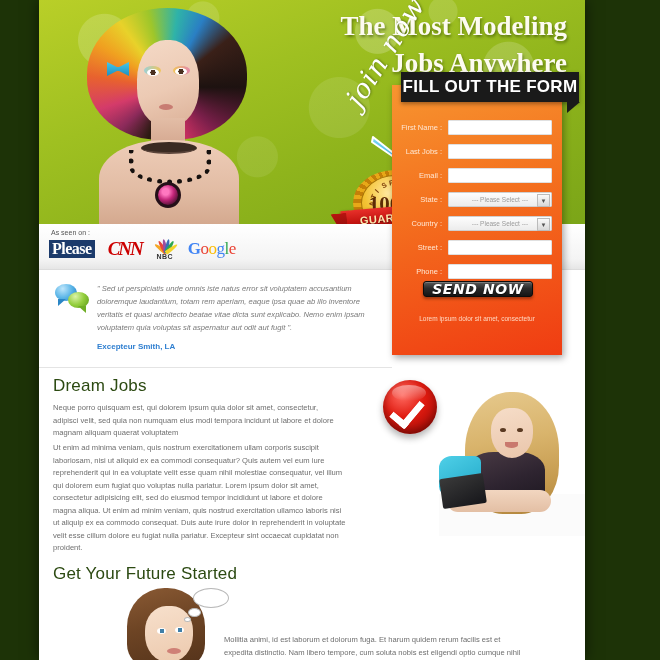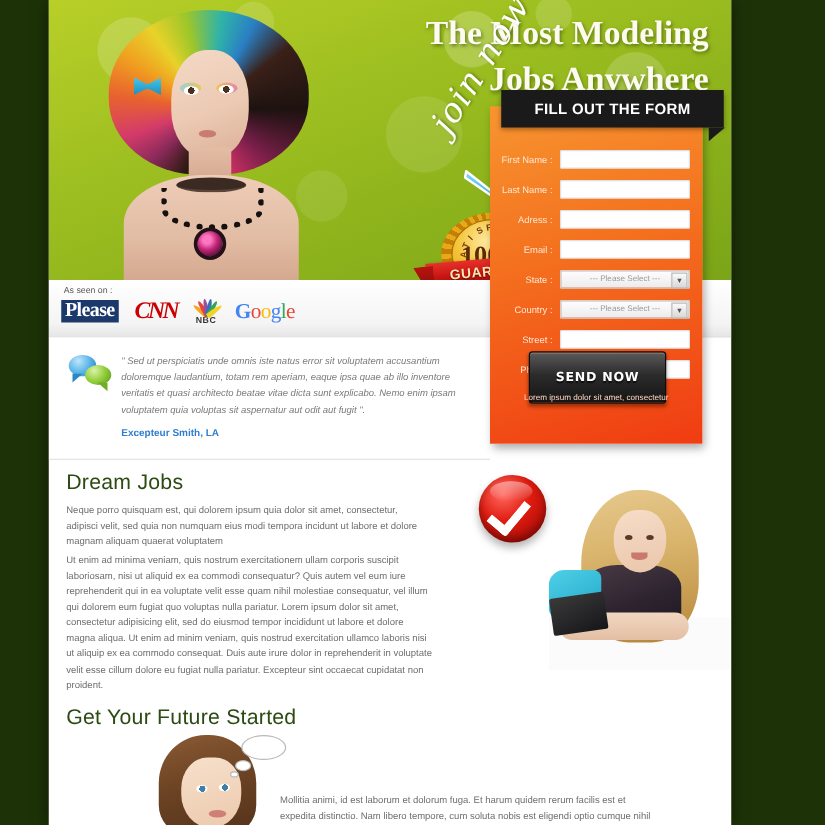--- a/index.html
+++ b/index.html
@@ -143,21 +143,21 @@
   .form-panel {
     position: absolute; left: 353px; top: 85px; width: 170px; height: 270px;
     background: linear-gradient(165deg, #f79530 0%, #f4721f 40%, #f03c12 100%);
     box-shadow: 2px 3px 7px rgba(0,0,0,.35);
     z-index: 6;
   }
   .form-head {
     position: absolute; left: 9px; top: -13px; width: 178px; height: 30px;
     background: #1a1a1a; color: #fff;
     display:flex; align-items:center; justify-content:center;
-    font-size: 12px; font-weight: bold; letter-spacing: .3px;
+    font-size: 17px; font-weight: bold; letter-spacing: .3px;
     box-shadow: 0 2px 4px rgba(0,0,0,.35);
   }
   .form-head::after {
     content:""; position:absolute; right:-1px; bottom:-11px;
     border-left: 13px solid #1a1a1a; border-bottom: 11px solid transparent;
   }
   .form-rows { position: absolute; left: 0; top: 32px; width: 170px; }
   .frow { display:flex; align-items:center; height: 21px; margin-bottom: 3px; }
   .flabel {
     width: 56px; text-align: right; padding-right: 6px;
@@ -172,28 +172,29 @@
     border:1px solid #cfcfcf; border-radius:1px;
     display:flex; align-items:center; justify-content:center; position:relative;
     font-size: 6.5px; color:#9a9a9a;
   }
   .fselect .caret {
     position:absolute; right:1px; top:1px; width:13px; height:13px;
     background: linear-gradient(180deg,#fafafa,#d8d8d8); border:1px solid #bbb;
     display:flex; align-items:center; justify-content:center; font-size:6px; color:#555;
   }
   .send-btn {
-    position:absolute; left:31px; top:196px; width:110px; height:42px;
+    position:absolute; left:31px; top:196px; width:110px; height:16px;
     background: linear-gradient(180deg,#5a5a5a 0%, #2b2b2b 45%, #151515 100%);
     border-radius: 3px; border:1px solid #0c0c0c;
-    color:#fff; font-size:10px; font-weight:bold; letter-spacing:.6px;
+    color:#fff; font-size:14px; font-weight:bold; letter-spacing:.6px;
     display:flex; align-items:center; justify-content:center;
     font-family:"DejaVu Sans", sans-serif;
     text-shadow: 0 1px 1px rgba(0,0,0,.7);
     box-shadow: inset 0 1px 0 rgba(255,255,255,.22), 0 2px 3px rgba(0,0,0,.35);
+    font-style: italic;
   }
   .form-foot {
     position:absolute; left:0; top:230px; width:170px; text-align:center;
     font-size: 6.5px; color:#ffd7c0;
   }
 
   
   .logobar {
     position:absolute; left:0; top:224px; width:546px; height:46px;
     background: linear-gradient(180deg,#ffffff 0%,#f4f4f4 78%,#e6e6e6 100%);
@@ -417,25 +418,21 @@
   </div>
 
   <div class="form-panel">
     <div class="form-head">FILL OUT THE FORM</div>
     <div class="form-rows" id="formRows">
         <div class="frow">
           <div class="flabel">First Name :</div>
           <div class="finput"></div>
         </div>
         <div class="frow">
-          <div class="flabel">Last Name :</div>
-          <div class="finput"></div>
-        </div>
-        <div class="frow">
-          <div class="flabel">Adress :</div>
+          <div class="flabel">Last Jobs :</div>
           <div class="finput"></div>
         </div>
         <div class="frow">
           <div class="flabel">Email :</div>
           <div class="finput"></div>
         </div>
         <div class="frow">
           <div class="flabel">State :</div>
           <div class="fselect">--- Please Select ---<span class="caret">▼</span></div>
         </div>

